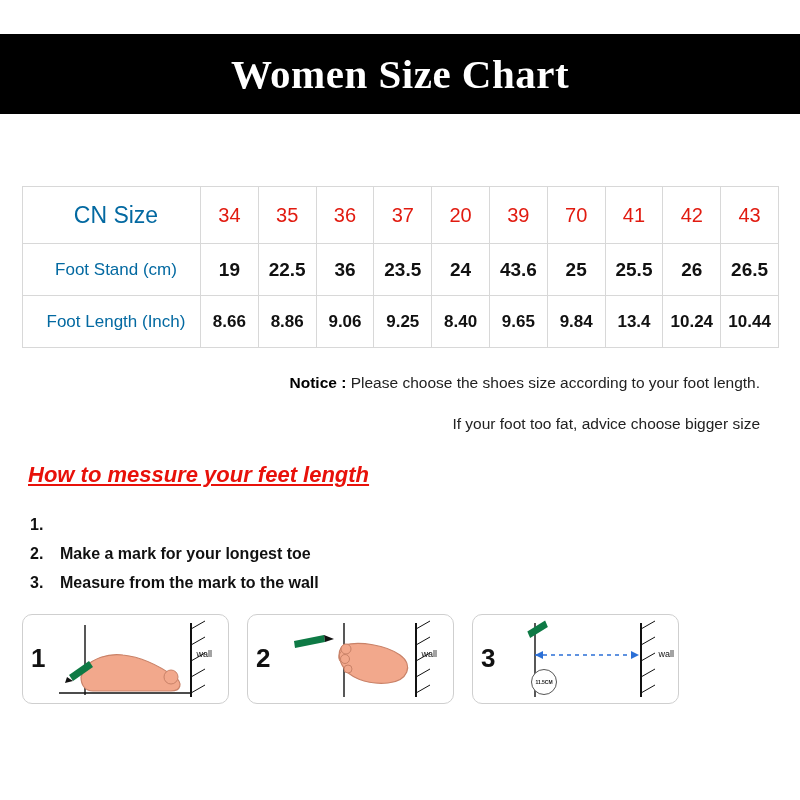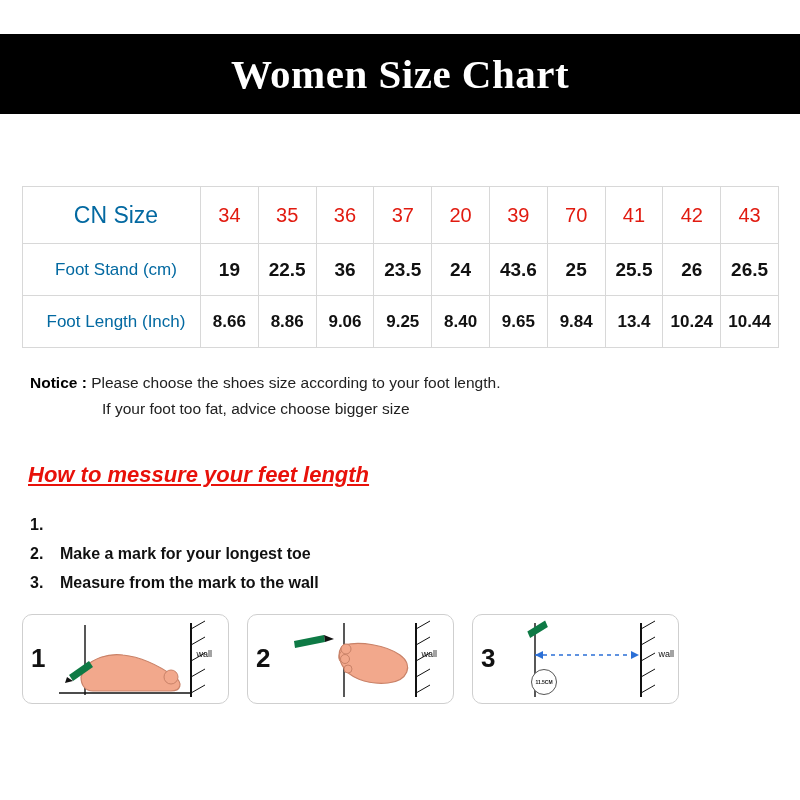--- a/index.html
+++ b/index.html
@@ -69,30 +69,32 @@
     font-weight: normal;
     font-size: 20px;
   }
   table.size-table td.val { font-weight: bold; }
   table.size-table tr:nth-child(2) td.val { font-size: 19px; }
   table.size-table tr:nth-child(3) td.val { font-size: 17px; }
 
   
   .notice {
     position: absolute;
-    left: 30px; top: 370px;
+    left: 20px; top: 370px;
     width: 740px;
     font-size: 15.5px;
     color: #222222;
     line-height: 26px;
+    text-align: right;
   }
   .notice .label { font-weight: bold; color: #000; }
   .notice .line2 {
     display: block;
     margin-left: 72px;
+    margin-top: 15px;
   }
 
   
   .howto {
     position: absolute;
     left: 28px; top: 462px;
     color: #e8110a;
     font-weight: bold;
     font-style: italic;
     font-size: 22px;

